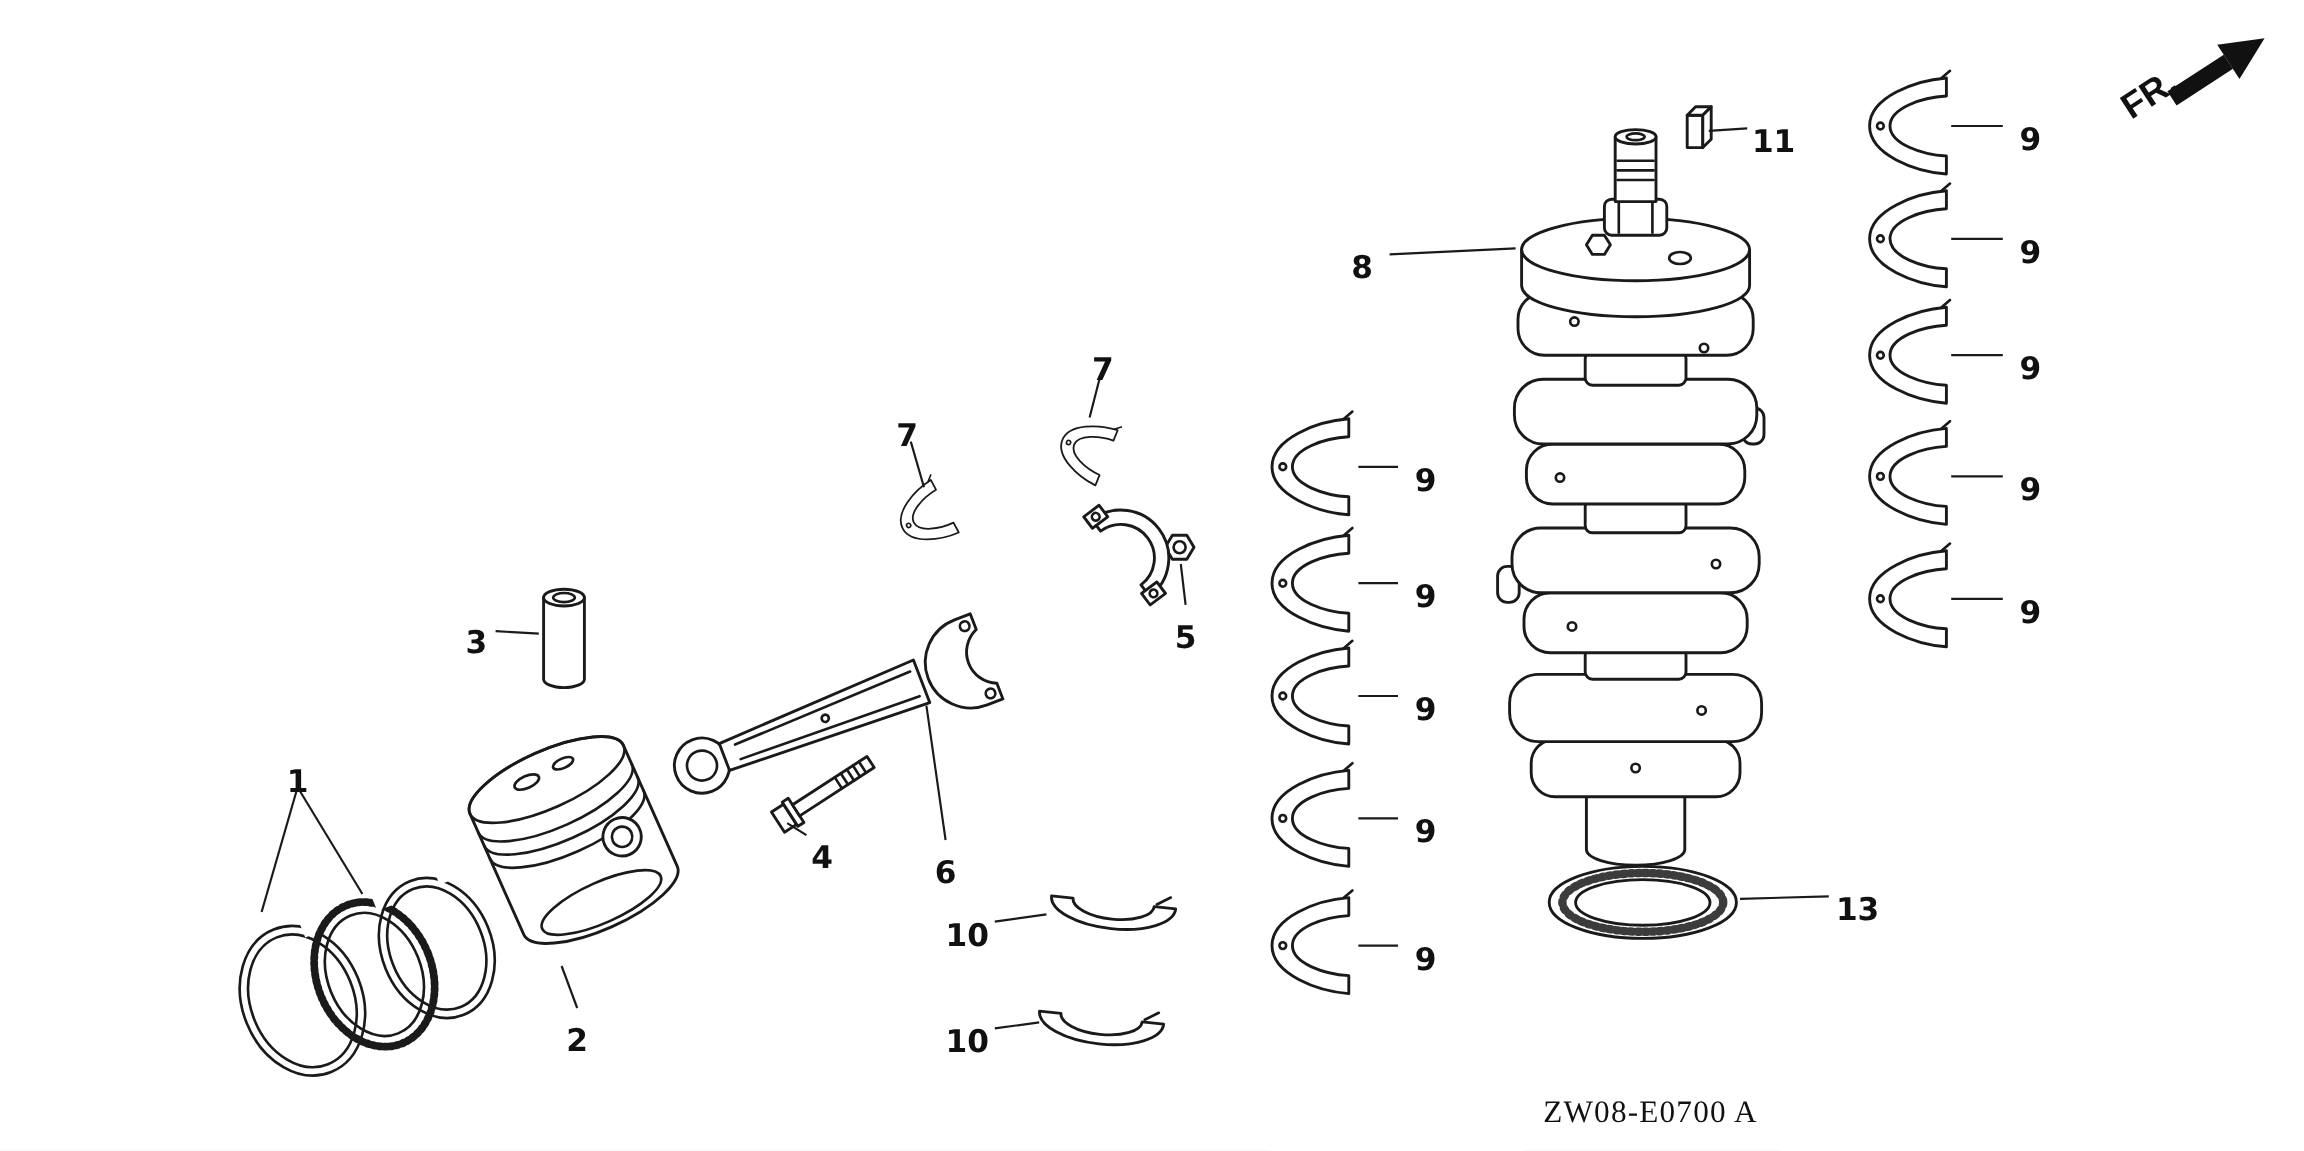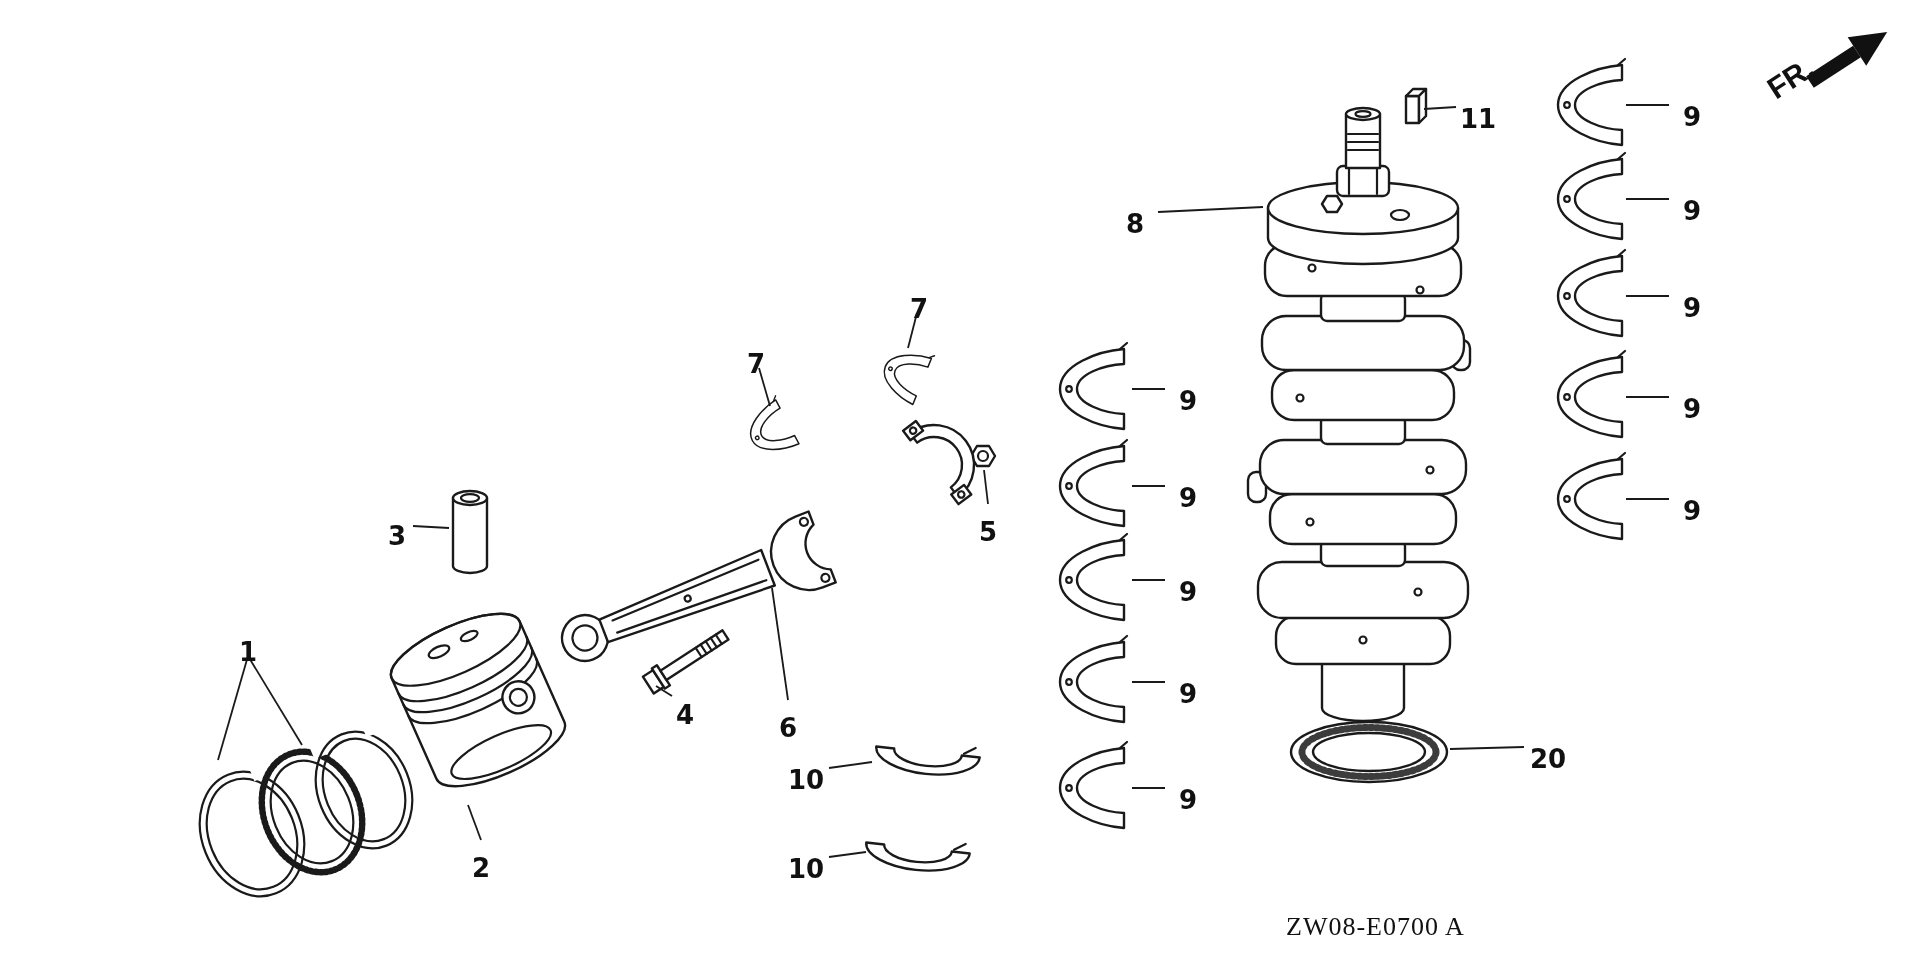--- a/index.html
+++ b/index.html
@@ -221,17 +221,17 @@
       <div class="callout" style="left: 1188px; top: 682px;">9</div>
       <div class="callout" style="left: 1188px; top: 788px;">9</div>
       <div class="callout" style="left: 1692px; top: 105px;">9</div>
       <div class="callout" style="left: 1692px; top: 199px;">9</div>
       <div class="callout" style="left: 1692px; top: 296px;">9</div>
       <div class="callout" style="left: 1692px; top: 397px;">9</div>
       <div class="callout" style="left: 1692px; top: 499px;">9</div>
       <div class="callout" style="left: 806px; top: 768px;">10</div>
       <div class="callout" style="left: 806px; top: 857px;">10</div>
       <div class="callout" style="left: 1478px; top: 107px;">11</div>
-      <div class="callout" style="left: 1548px; top: 747px;">20</div>
+      <div class="callout" style="left: 1548px; top: 747px;">13</div>
     </div>
 
   <div class="diagram-code">ZW08-E0700 A</div>
 </div>
 
 </body></html>

